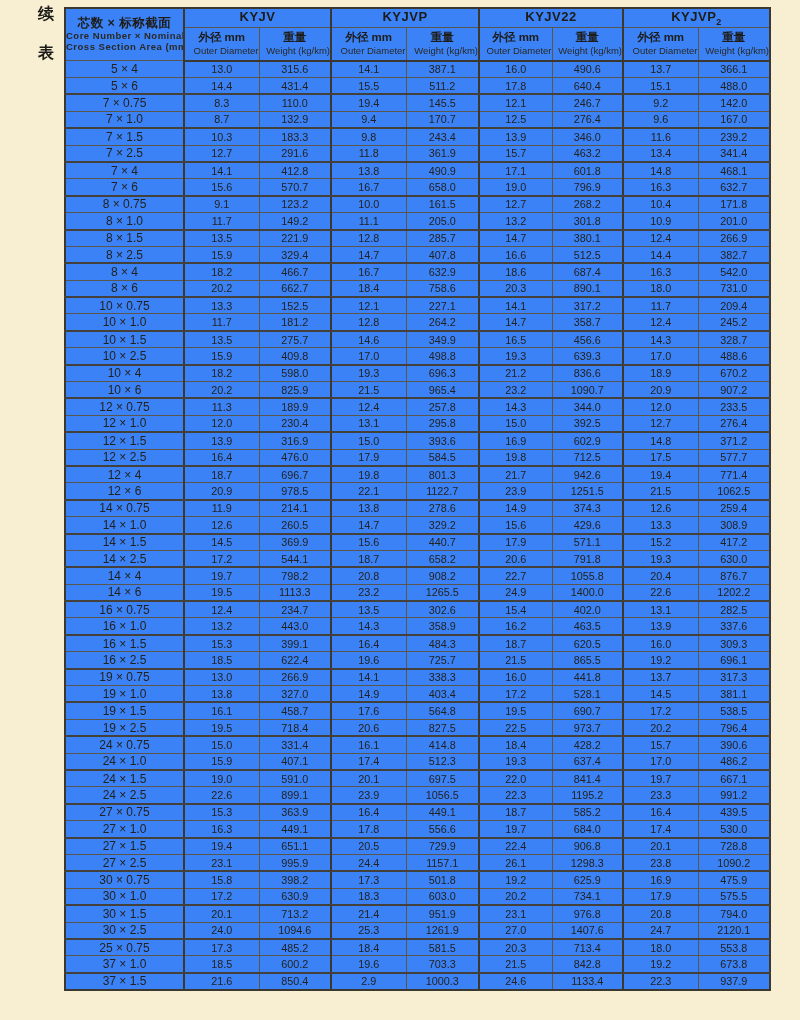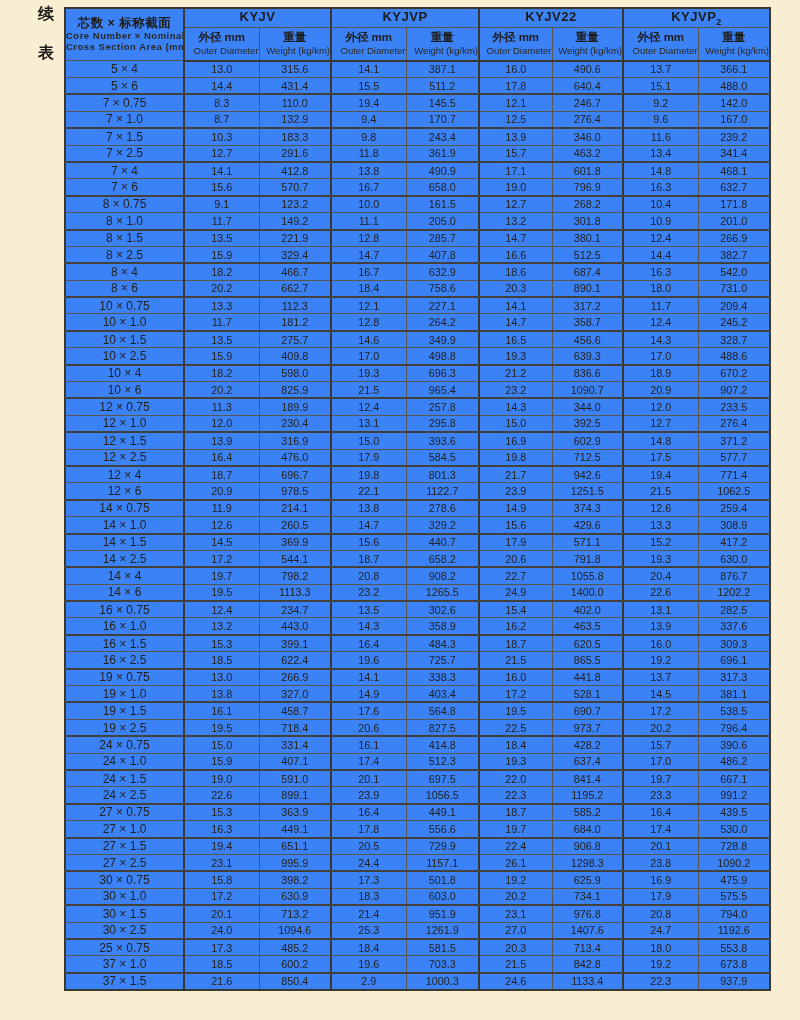--- a/index.html
+++ b/index.html
@@ -281,21 +281,21 @@
           <td class="num gs">18.4</td>
           <td class="num">758.6</td>
           <td class="num gs">20.3</td>
           <td class="num">890.1</td>
           <td class="num gs">18.0</td>
           <td class="num">731.0</td>
         </tr>
         <tr>
           <td class="lbl">10 × 0.75</td>
           <td class="num gs">13.3</td>
-          <td class="num">112.3</td>
+          <td class="num">152.5</td>
           <td class="num gs">12.1</td>
           <td class="num">227.1</td>
           <td class="num gs">14.1</td>
           <td class="num">317.2</td>
           <td class="num gs">11.7</td>
           <td class="num">209.4</td>
         </tr>
         <tr>
           <td class="lbl">10 × 1.0</td>
           <td class="num gs">11.7</td>
@@ -694,21 +694,21 @@
         </tr>
         <tr>
           <td class="lbl">30 × 2.5</td>
           <td class="num gs">24.0</td>
           <td class="num">1094.6</td>
           <td class="num gs">25.3</td>
           <td class="num">1261.9</td>
           <td class="num gs">27.0</td>
           <td class="num">1407.6</td>
           <td class="num gs">24.7</td>
-          <td class="num">1192.6</td>
+          <td class="num">2120.1</td>
         </tr>
         <tr>
           <td class="lbl">25 × 0.75</td>
           <td class="num gs">17.3</td>
           <td class="num">485.2</td>
           <td class="num gs">18.4</td>
           <td class="num">581.5</td>
           <td class="num gs">20.3</td>
           <td class="num">713.4</td>
           <td class="num gs">18.0</td>

